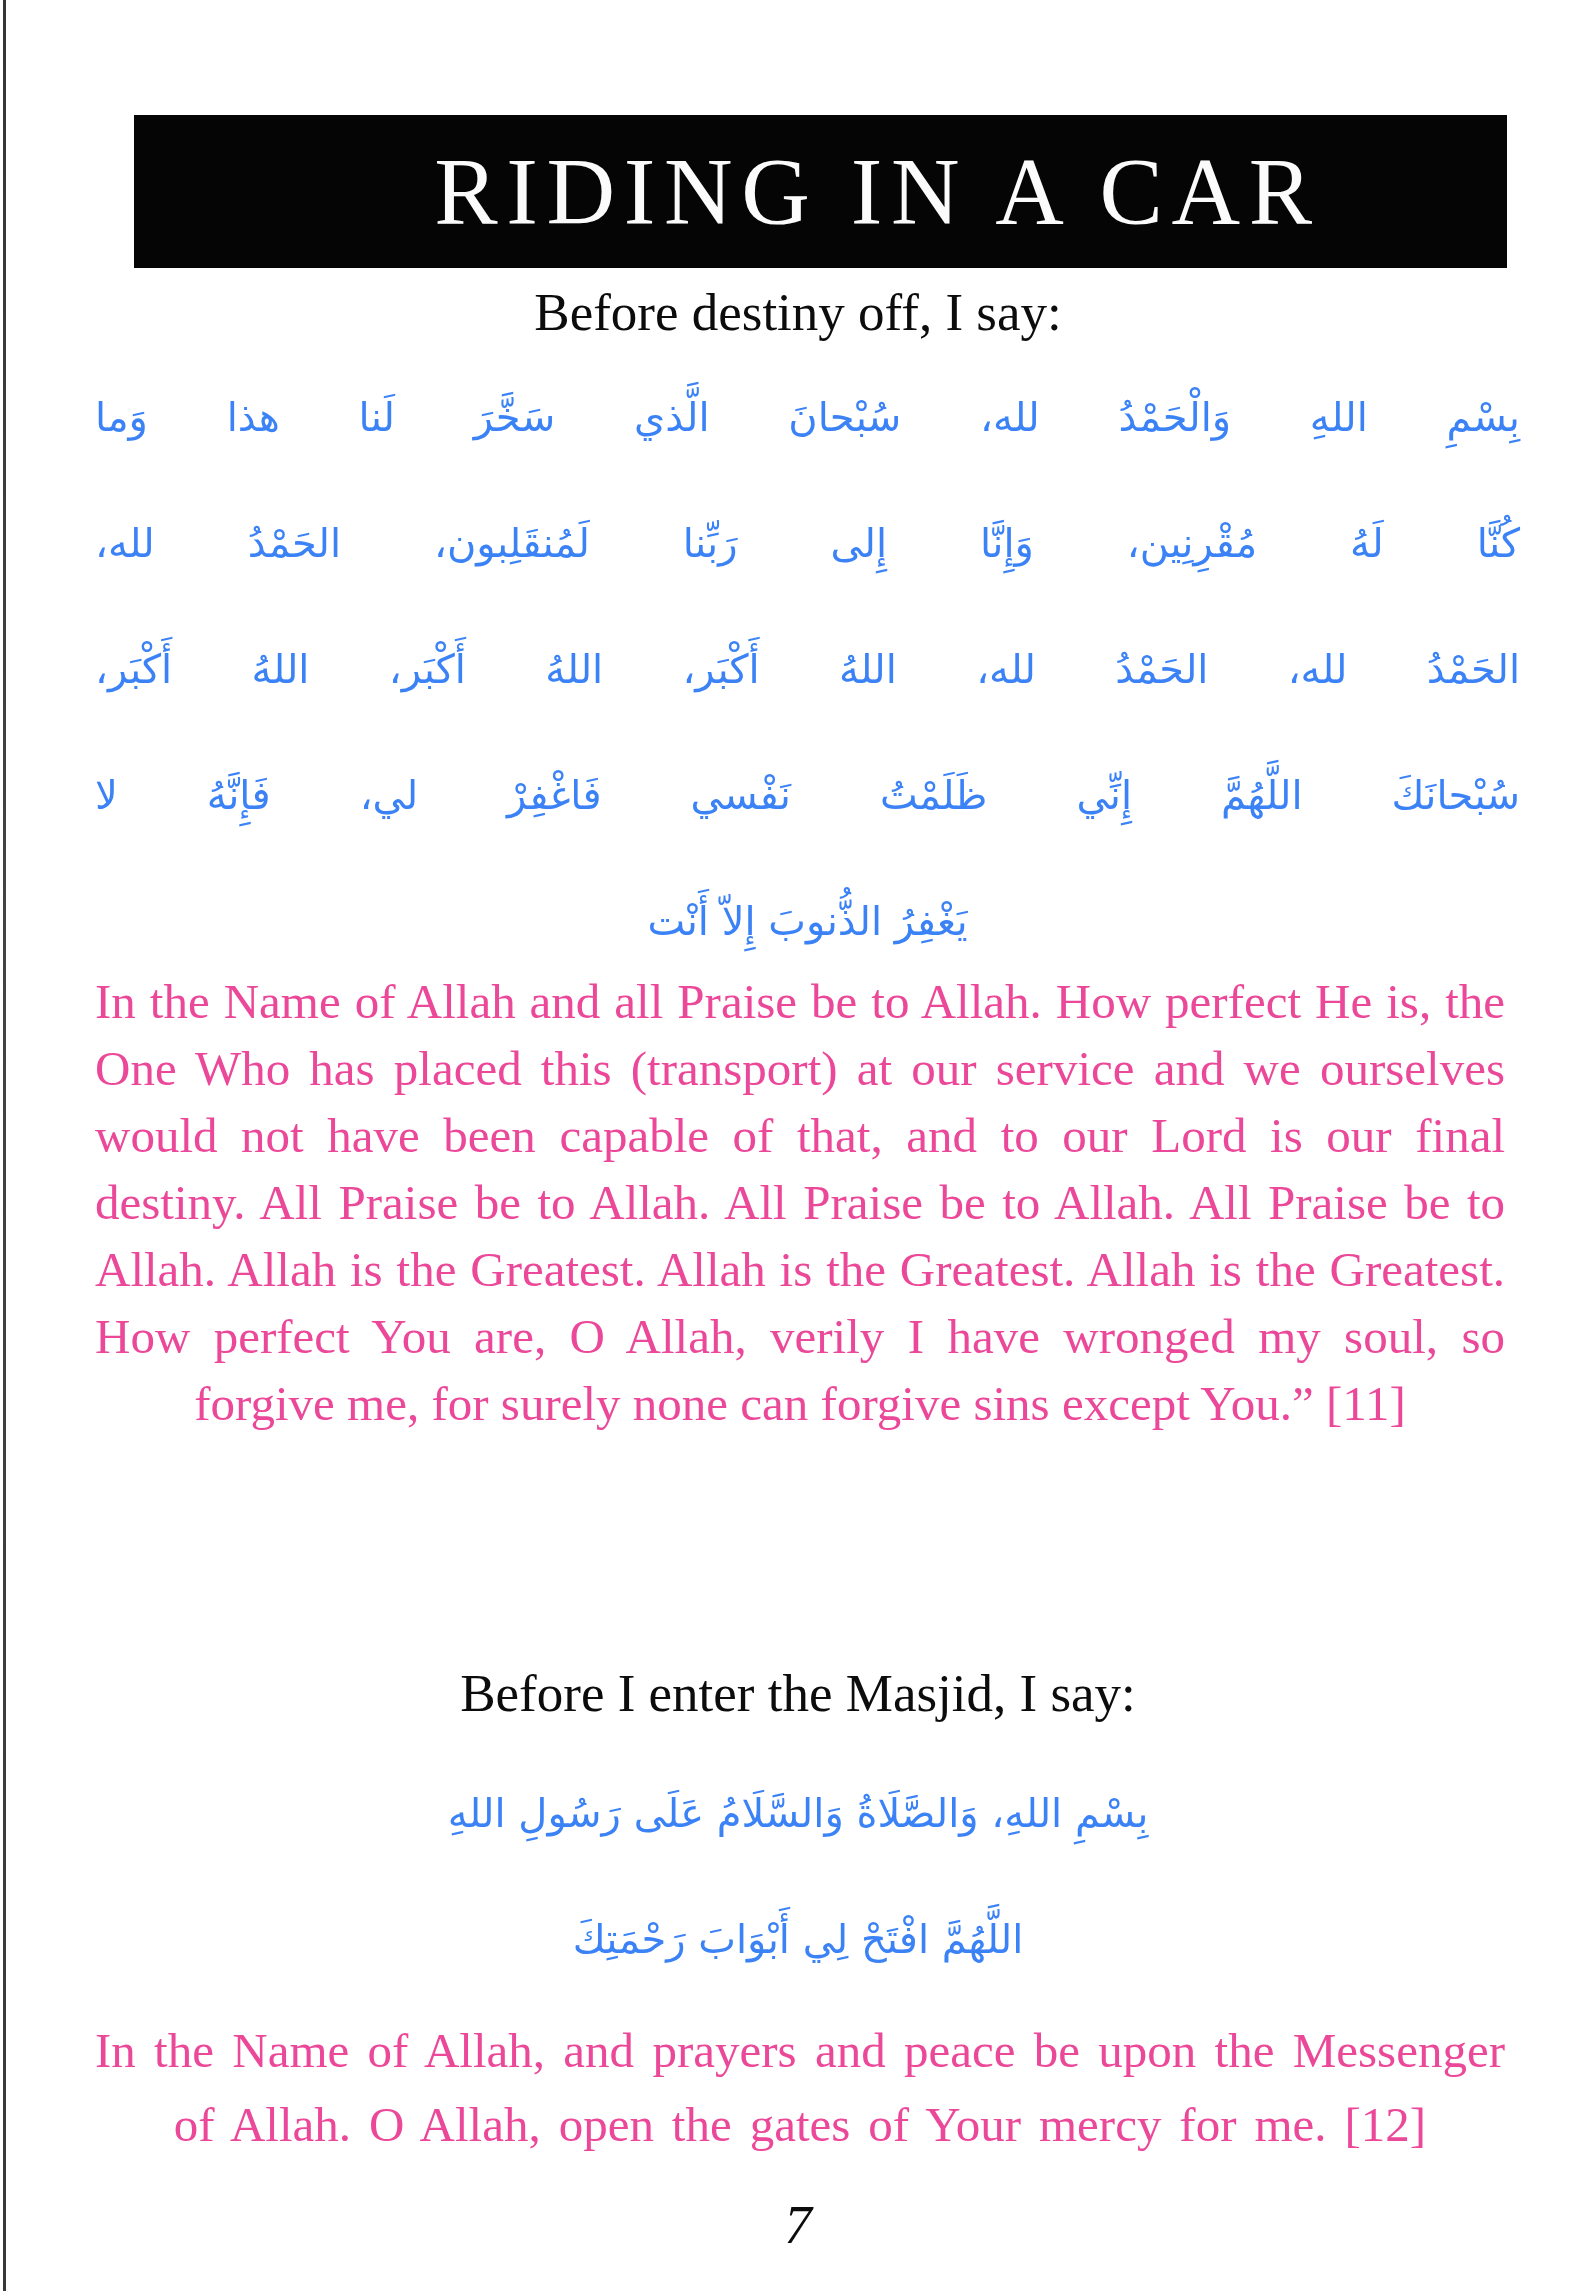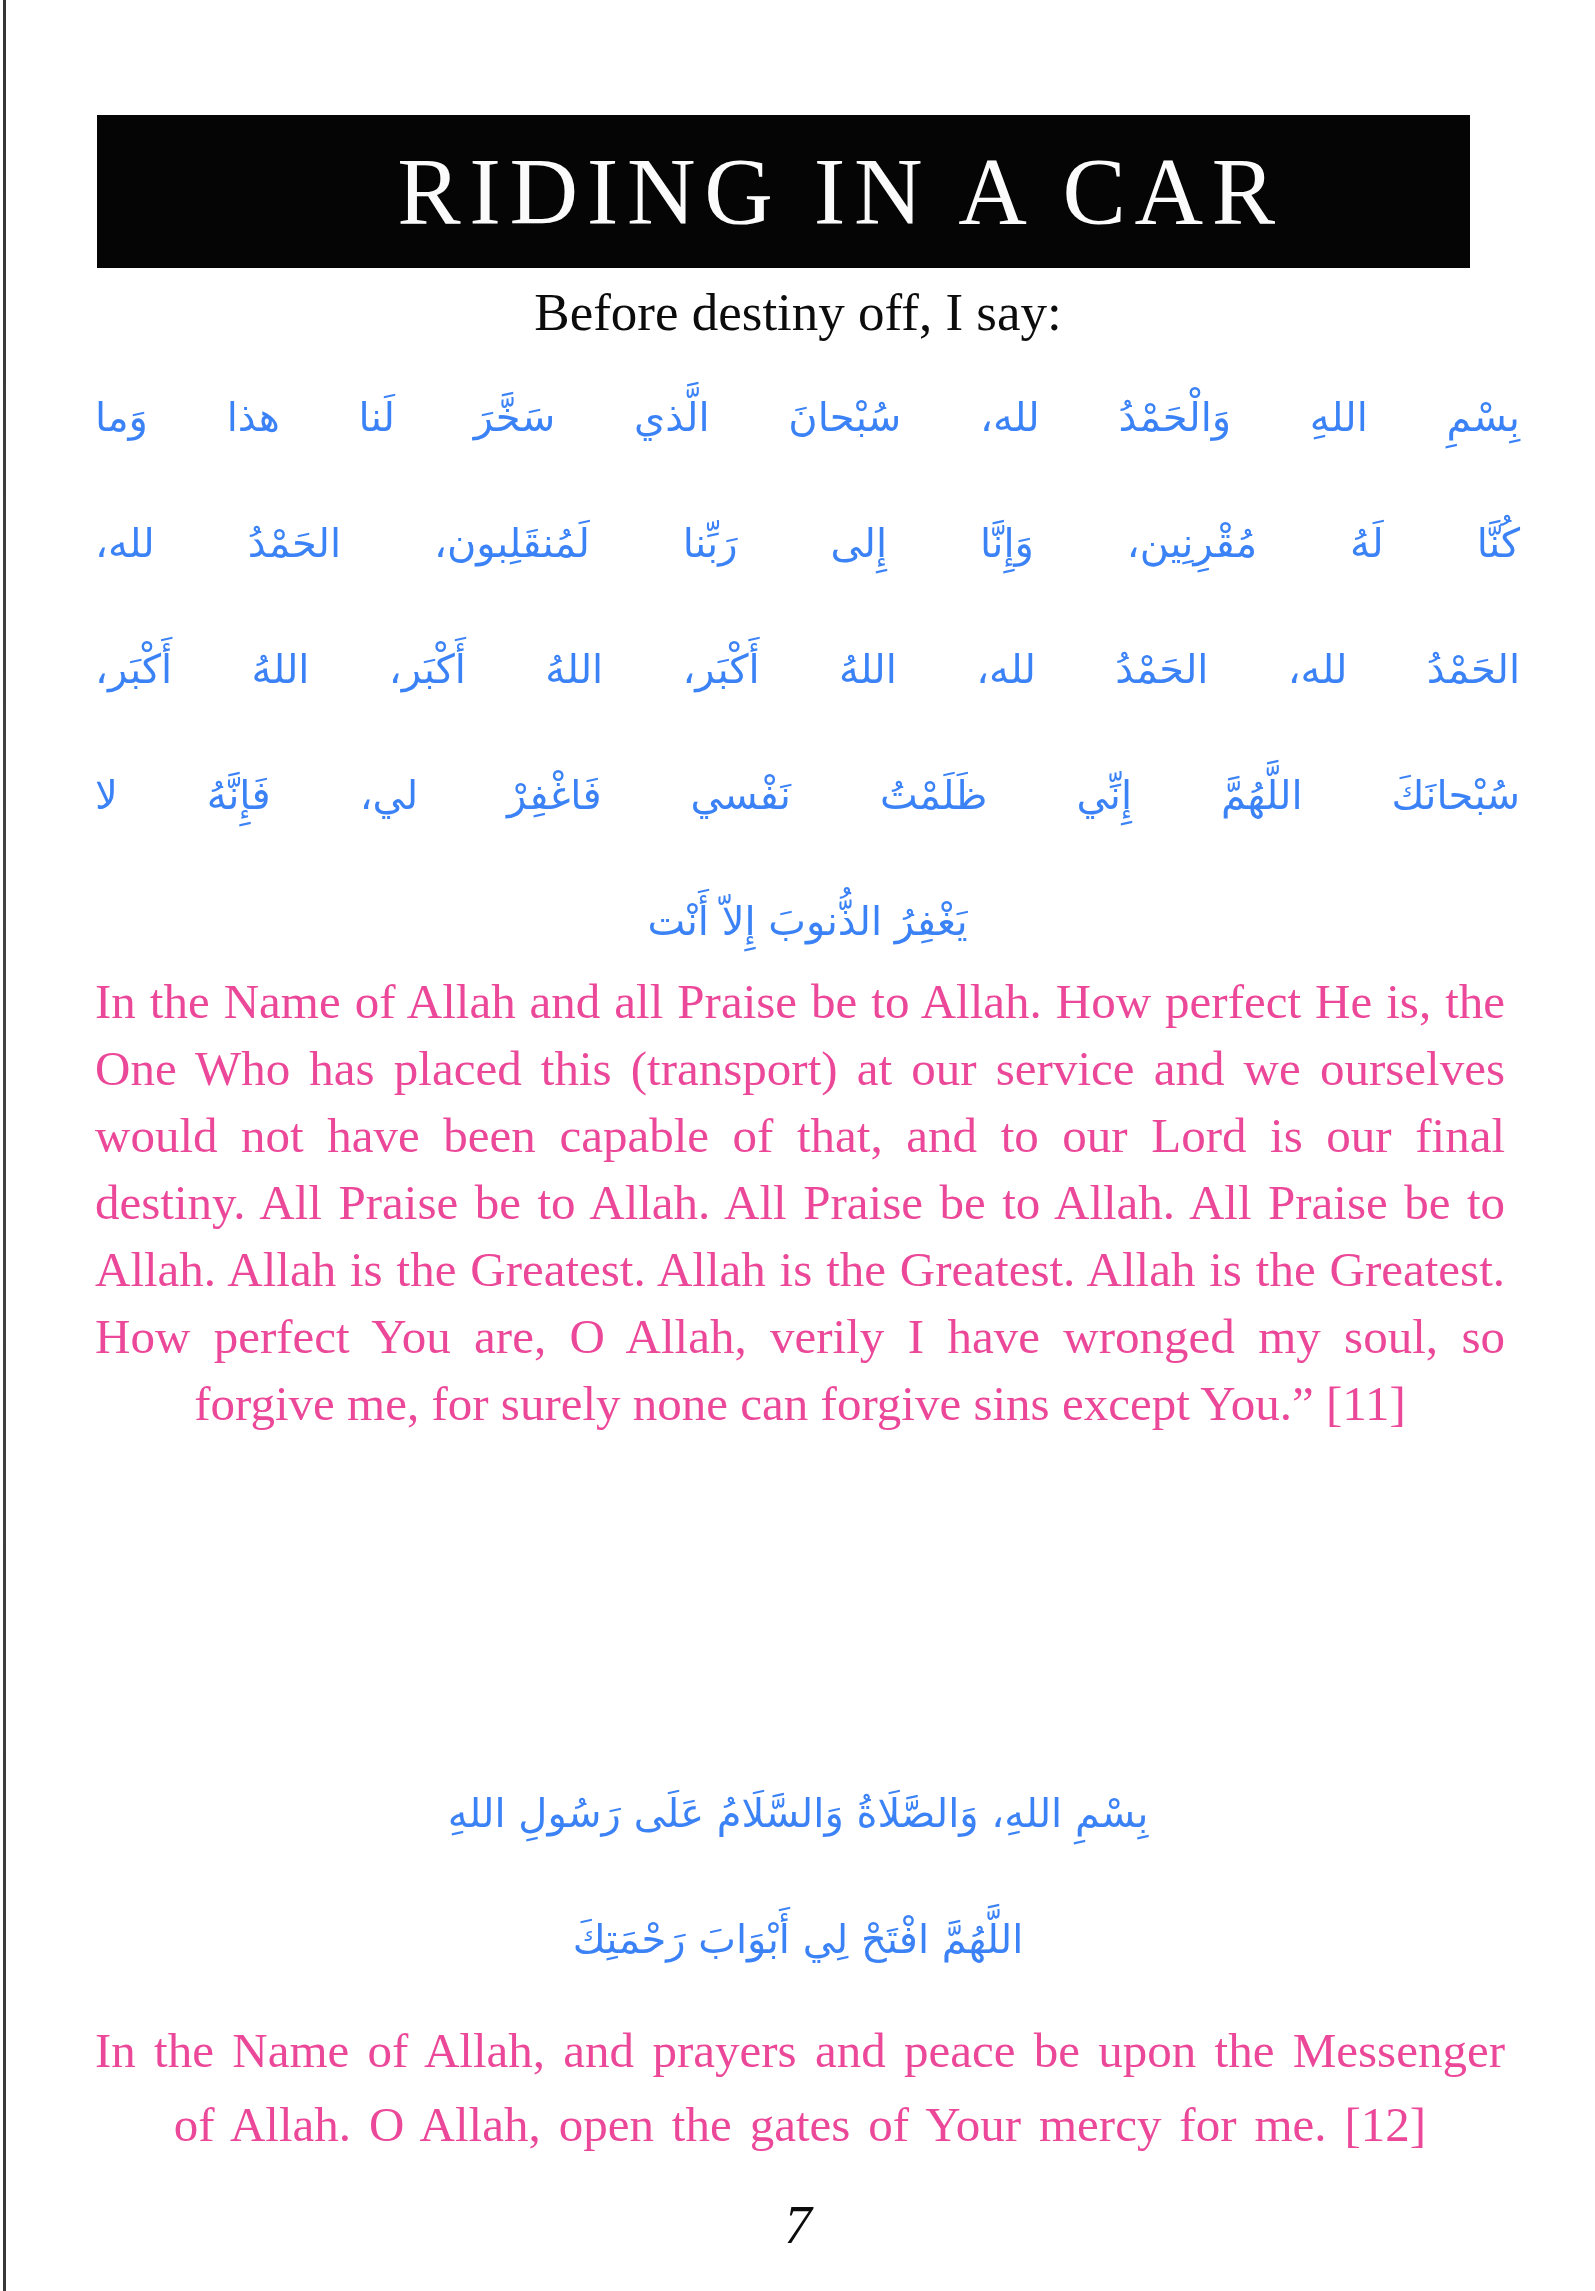--- a/index.html
+++ b/index.html
@@ -21,20 +21,21 @@
     width: 2.9px;
     background: linear-gradient(#111 0%, #222 40%, #151515 100%);
     opacity: 0.85;
   }
   .banner {
     position: absolute;
     background: #050505;
     display: flex;
     align-items: center;
     justify-content: center;
+    margin-left: 37px;
   }
   .banner-1 { left: 97px; top: 115px; width: 1373px; height: 153px; }
   .banner-2 { left: 93px;  top: 1480px; width: 1381px; height: 154px; }
   .banner-title {
     color: #fbfbfb;
     font-family: "Liberation Serif", "DejaVu Serif", serif;
     font-weight: 400;
     white-space: nowrap;
   }
   .banner-1 .banner-title { font-size: 95px; letter-spacing: 8.6px; transform: translateX(57px); }
@@ -108,20 +109,21 @@
     <div class="ar-line ar-justify">بِسْمِ اللهِ وَالْحَمْدُ لله، سُبْحانَ الَّذي سَخَّرَ لَنا هذا وَما</div>
     <div class="ar-line ar-justify">كُنَّا لَهُ مُقْرِنِين، وَإِنَّا إِلى رَبِّنا لَمُنقَلِبون، الحَمْدُ لله،</div>
     <div class="ar-line ar-justify">الحَمْدُ لله، الحَمْدُ لله، اللهُ أَكْبَر، اللهُ أَكْبَر، اللهُ أَكْبَر،</div>
     <div class="ar-line ar-justify">سُبْحانَكَ اللَّهُمَّ إِنِّي ظَلَمْتُ نَفْسي فَاغْفِرْ لي، فَإِنَّهُ لا</div>
     <div class="ar-line ar-center">يَغْفِرُ الذُّنوبَ إِلاّ أَنْت</div>
   </div>
 
   <div class="translation translation-1">In the Name of Allah and all Praise be to Allah. How perfect He is, the One Who has placed this (transport) at our service and we ourselves would not have been capable of that, and to our Lord is our final destiny. All Praise be to Allah. All Praise be to Allah. All Praise be to Allah. Allah is the Greatest. Allah is the Greatest. Allah is the Greatest. How perfect You are, O Allah, verily I have wronged my soul, so forgive me, for surely none can forgive sins except You.” [11]</div>
 
 
+  <div class="subtitle subtitle-2">Before I enter the Masjid, I say:</div>
 
   <div class="arabic-line-s2a">
     <div class="ar-line ar-center">بِسْمِ اللهِ، وَالصَّلَاةُ وَالسَّلَامُ عَلَى رَسُولِ اللهِ</div>
   </div>
   <div class="arabic-line-s2b">
     <div class="ar-line ar-center">اللَّهُمَّ افْتَحْ لِي أَبْوَابَ رَحْمَتِكَ</div>
   </div>
 
   <div class="translation translation-2">In the Name of Allah, and prayers and peace be upon the Messenger of Allah. O Allah, open the gates of Your mercy for me. [12]</div>
 

